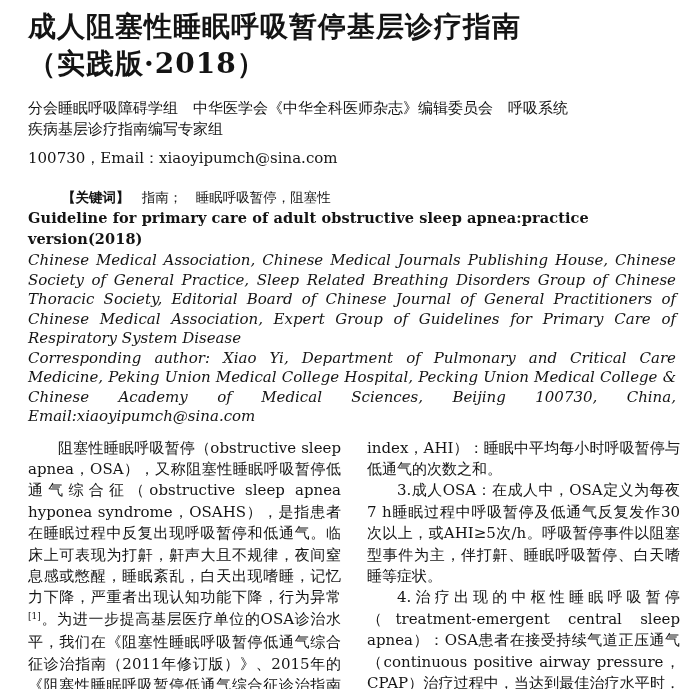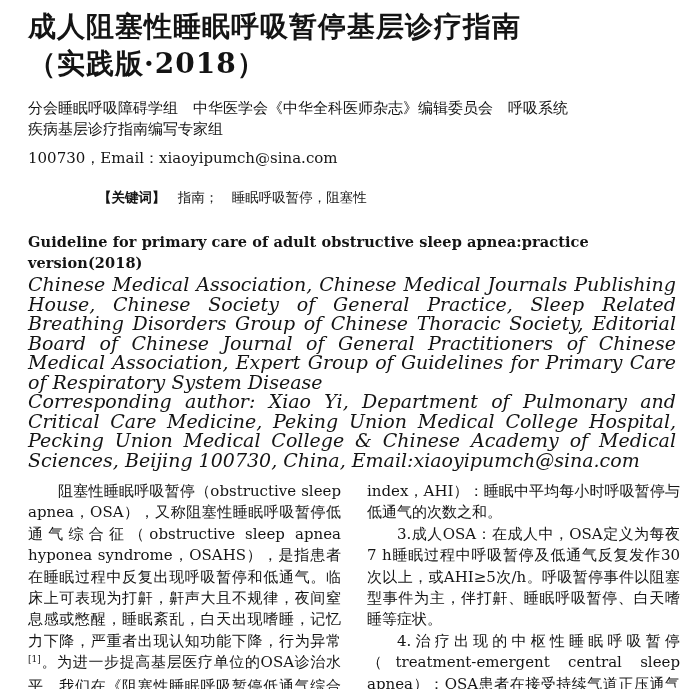--- a/index.html
+++ b/index.html
@@ -20,29 +20,29 @@
   .cn-authors .line { white-space: nowrap; }
   .cn-corr { margin-top: 7px; width: 560px; font-size: 15px; line-height: 22px; }
   .cn-corr .line { white-space: nowrap; }
 
   
   .kw-row {
     margin-top: 18px; margin-left: 34px;
     font-family: "DejaVu Sans", "Liberation Sans", sans-serif;
     font-size: 13.5px; line-height: 20px;
   }
-  .kw-label { font-weight: bold; margin-left: 36px; }
+  .kw-label { font-weight: bold; }
   .kw-text { margin-left: 8px; }
   .doi-row { margin-top: 4px; margin-left: 34px; font-size: 14.5px; line-height: 20px; letter-spacing: 0.2px; }
 
   
-  .eng { margin-top: 24px; width: 648px; }
+  .eng { margin-top: 0; width: 648px; }
   .eng-title { font-weight: bold; font-size: 14.5px; line-height: 21px; letter-spacing: 0.1px; }
   .eng-aff, .eng-corr {
-    font-style: italic; font-size: 19px; line-height: 19.5px;
+    font-style: italic; font-size: 15px; line-height: 19.5px;
     text-align: justify;
   }
   .eng-aff { margin-top: 2px; }
 
   
   .body-cols { margin-top: 11px; display: flex; gap: 26px; }
   .col { width: 313px; font-size: 15px; line-height: 21.4px; text-align: justify; }
   .col p { margin: 0; }
   .col p.indent { text-indent: 2em; }
   .ref-sup { font-size: 9px; position: relative; top: -5px; }

